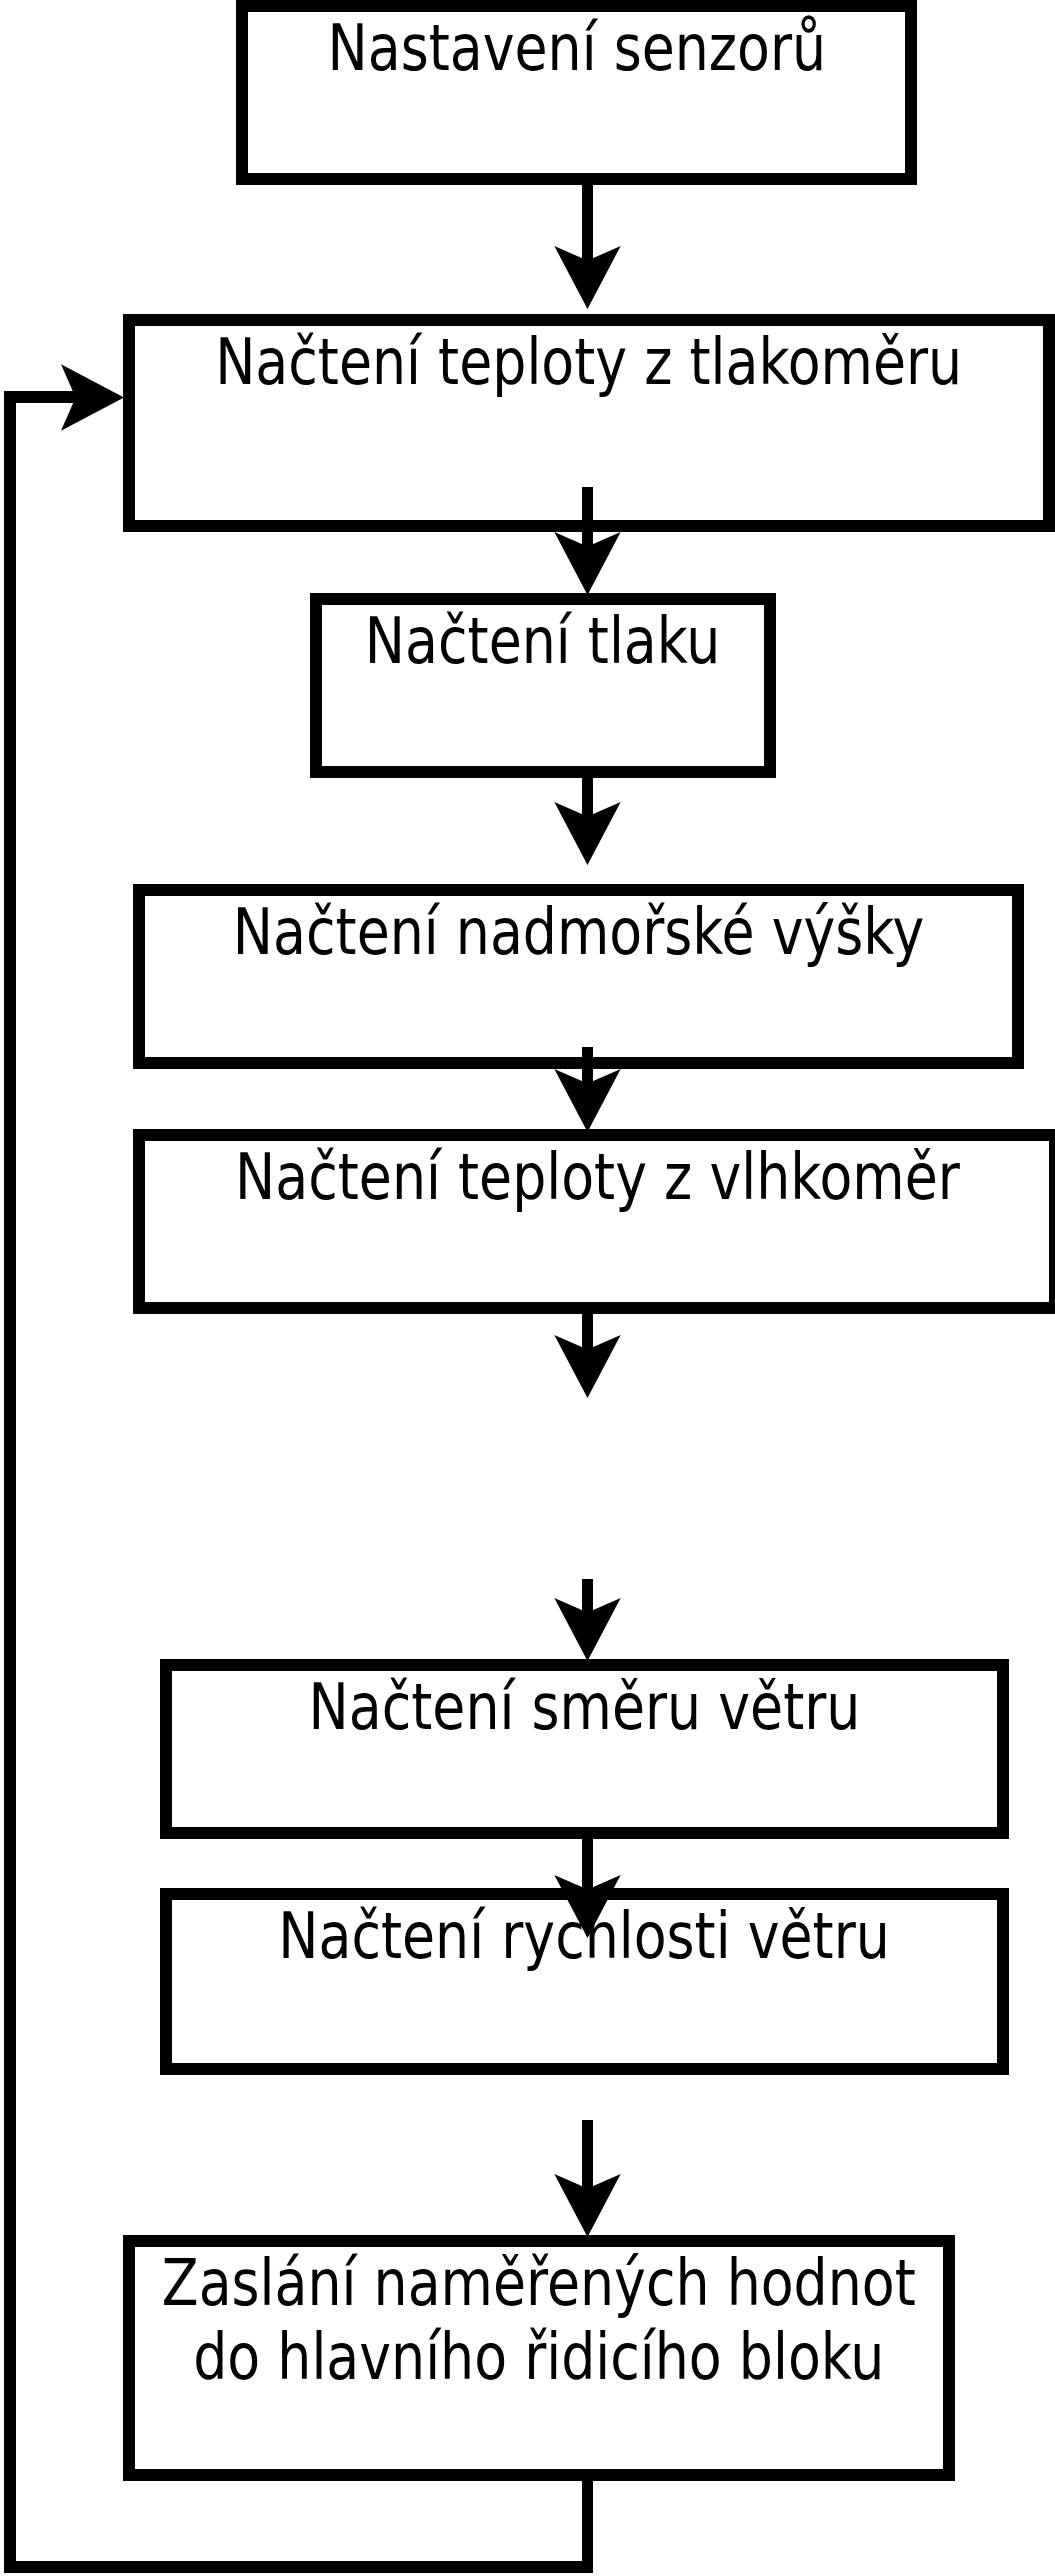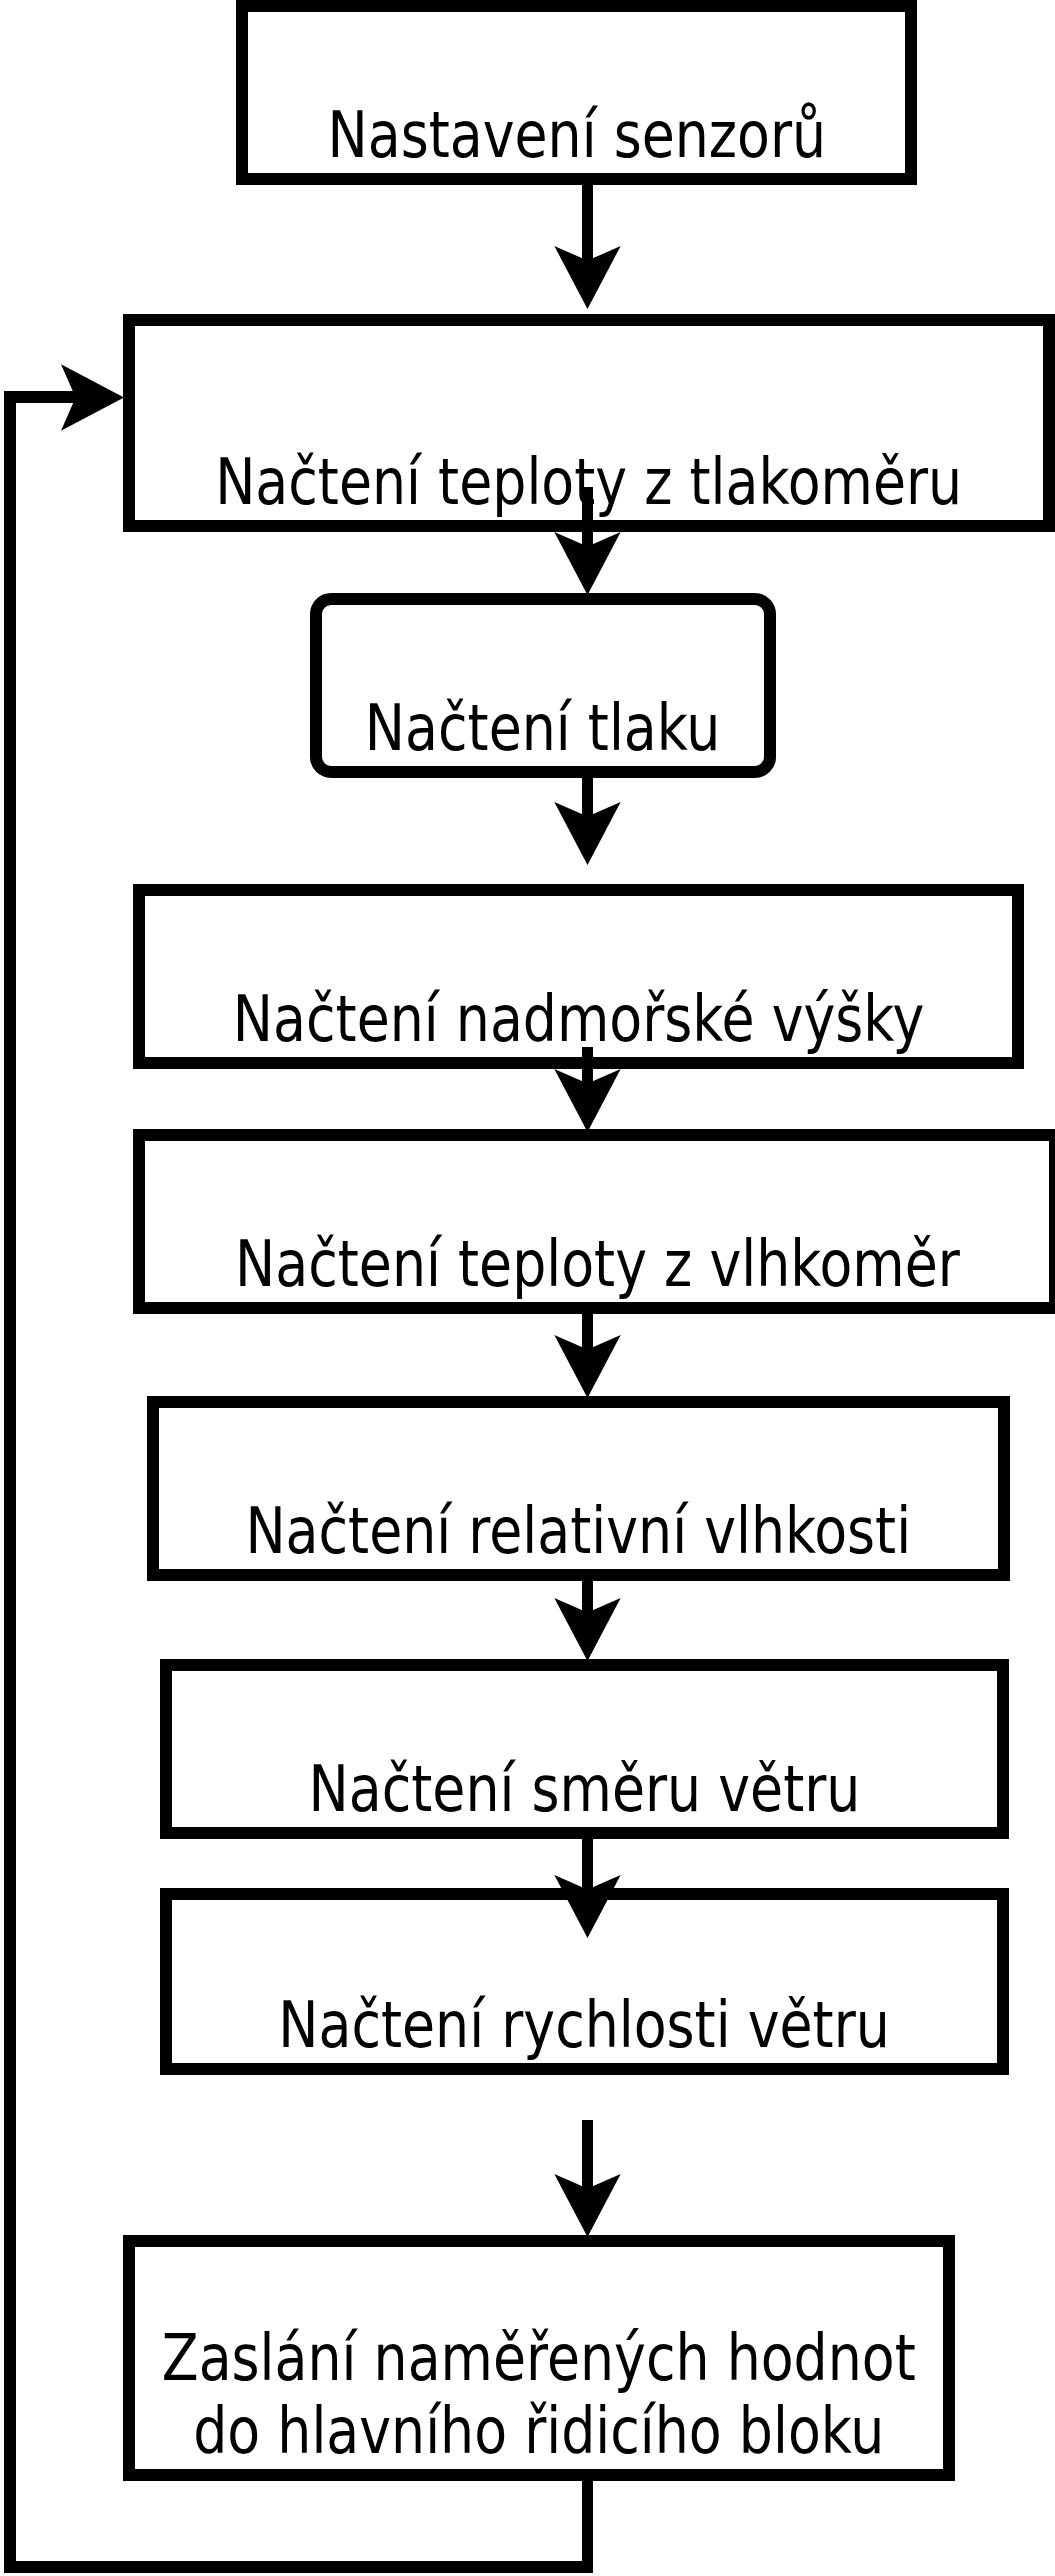--- a/index.html
+++ b/index.html
@@ -14,21 +14,21 @@
     background: #ffffff;
     overflow: hidden;
     font-family: "DejaVu Sans", "Liberation Sans", sans-serif;
   }
   .node {
     position: absolute;
     box-sizing: border-box;
     border: 12px solid #000000;
     background: #ffffff;
     display: flex;
-    align-items: flex-end;
+    align-items: flex-start;
     justify-content: center;
     text-align: center;
     color: #000000;
     font-size: 64px;
     line-height: 1.15;
   }
   .node .label {
     display: inline-block;
     transform: scaleX(0.84);
     transform-origin: center center;
@@ -55,35 +55,32 @@
 <div id="canvas">
 
   <div class="node" style="left:236px; top:0px; width:681px; height:185px;">
     <span class="label">Nastavení senzorů</span>
   </div>
 
   <div class="node" style="left:123px; top:314px; width:932px; height:218px;">
     <span class="label">Načtení teploty z tlakoměru</span>
   </div>
 
-  <div class="node" style="left:310px; top:593px; width:466px; height:185px;border-radius:21px;">
+  <div class="node" style="left:310px; top:593px; width:466px; height:185px;">
     <span class="label">Načtení tlaku</span>
   </div>
 
   <div class="node" style="left:133px; top:863px; width:891px; height:185px;margin-top:21px;">
     <span class="label">Načtení nadmořské výšky</span>
   </div>
 
   <div class="node" style="left:113px; top:1129px; width:928px; height:185px;margin-left:20px;">
     <span class="label">Načtení teploty z vlhkoměr</span>
   </div>
 
-  <div class="node" style="left:147px; top:1396px; width:863px; height:185px;">
-    <span class="label">Načtení relativní vlhkosti</span>
-  </div>
 
   <div class="node" style="left:160px; top:1659px; width:849px; height:180px;">
     <span class="label">Načtení směru větru</span>
   </div>
 
   <div class="node" style="left:160px; top:1888px; width:849px; height:187px;">
     <span class="label">Načtení rychlosti větru</span>
   </div>
 
   <div class="node" style="left:123px; top:2235px; width:832px; height:246px;">

